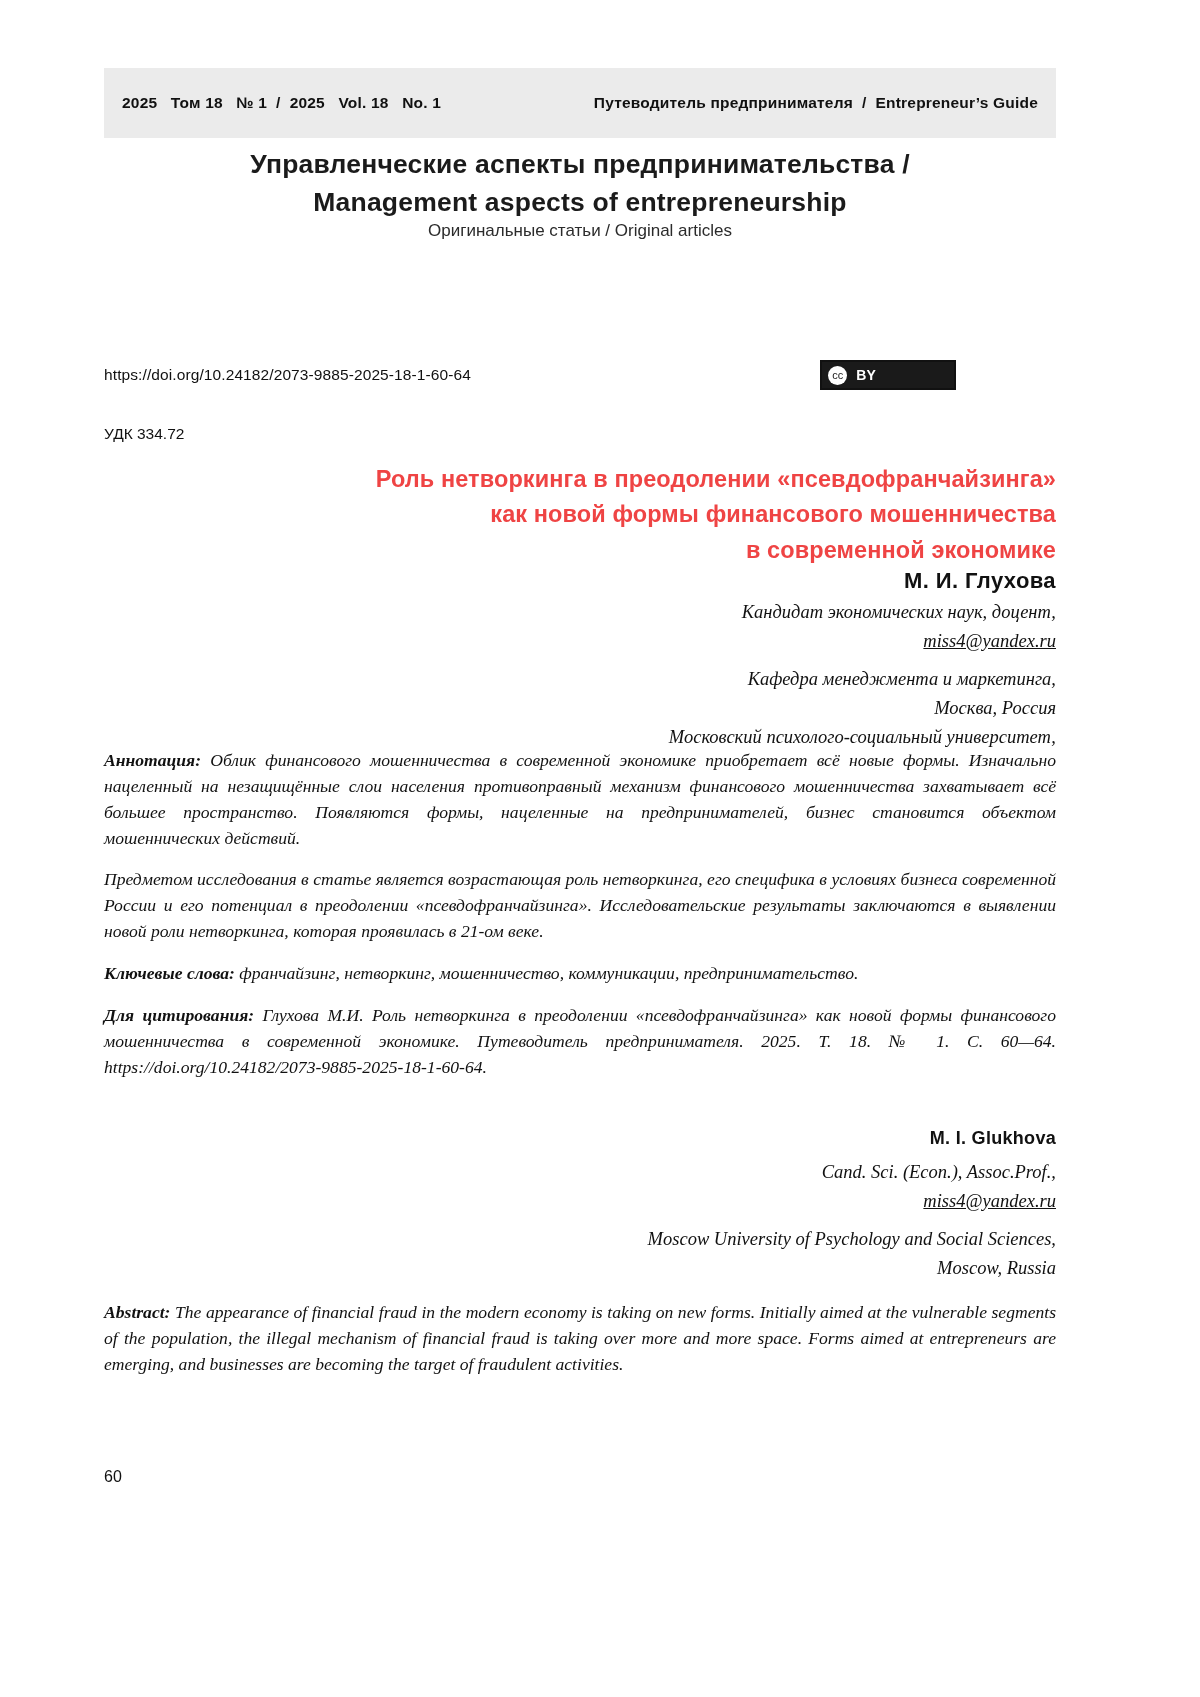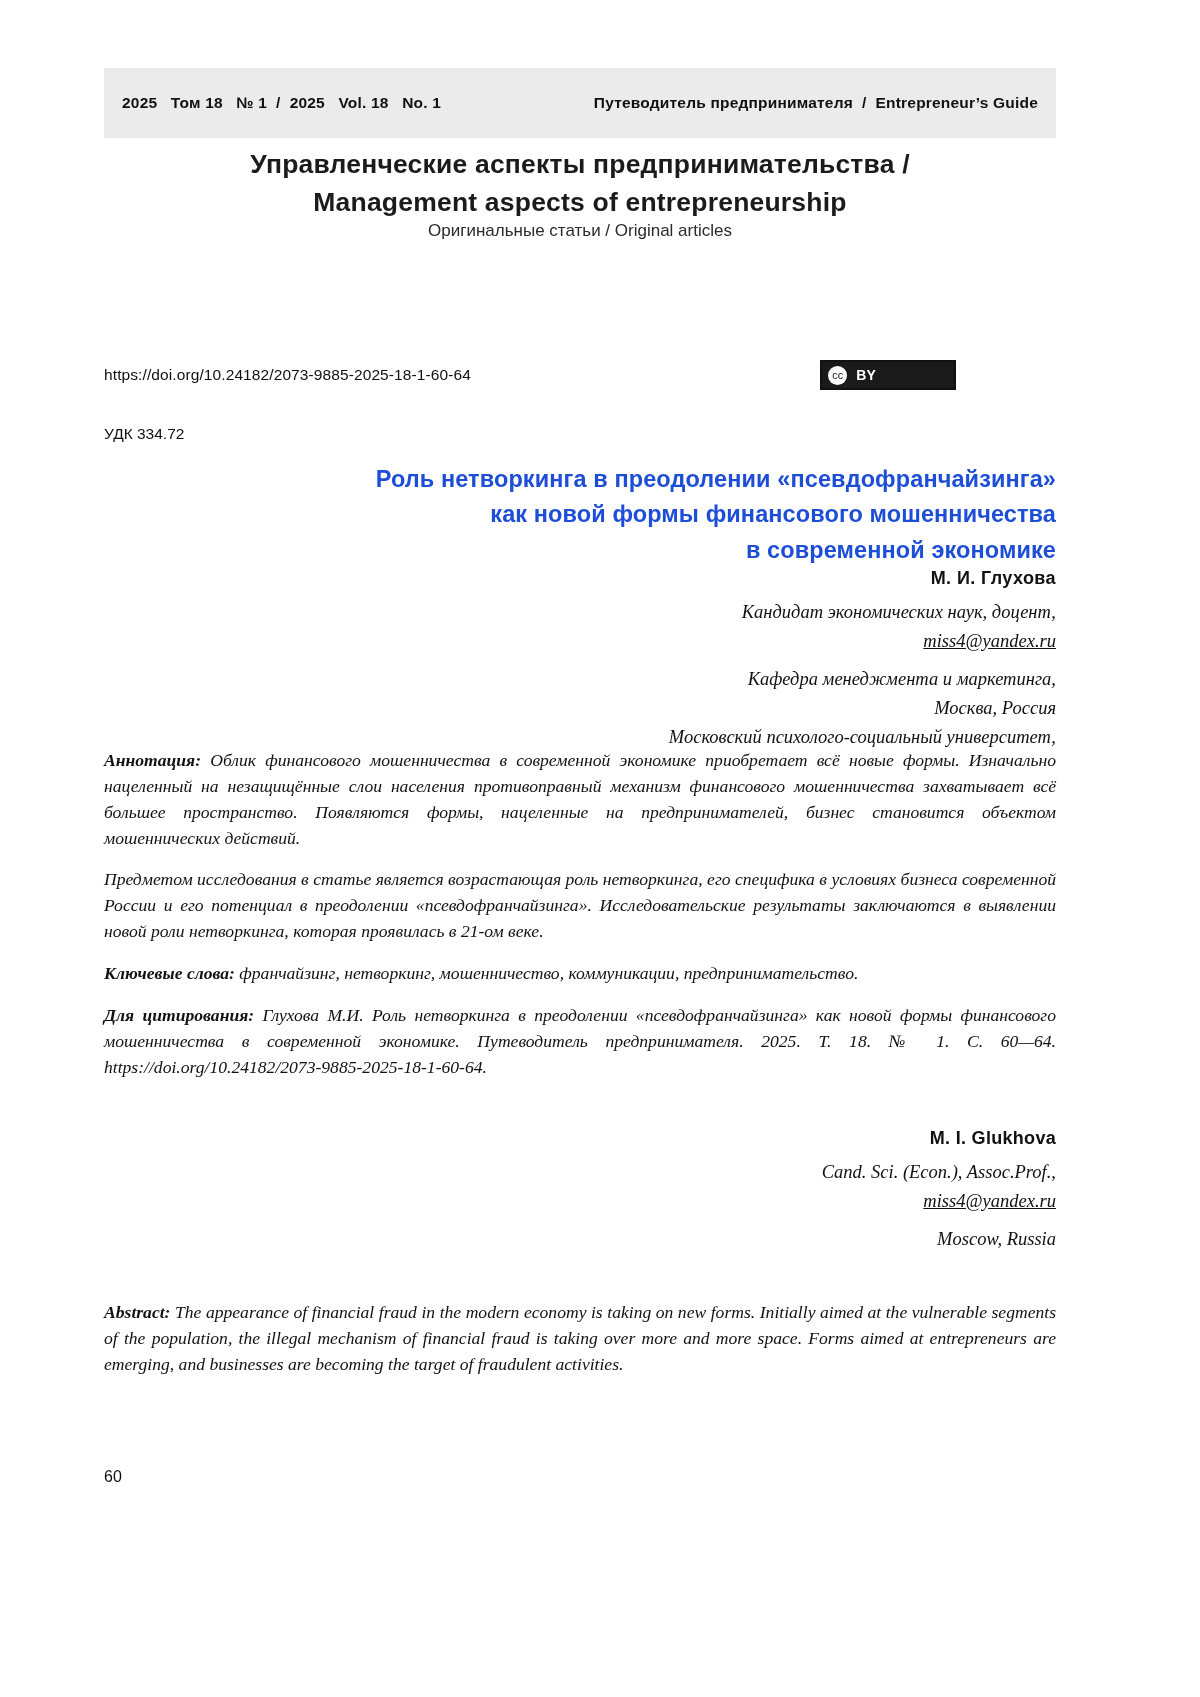--- a/index.html
+++ b/index.html
@@ -153,31 +153,31 @@
     position: absolute;
     top: 462px;
     left: 104px;
     width: 952px;
     text-align: right;
     font-family: "Liberation Sans", sans-serif;
     font-size: 23.5px;
     font-weight: bold;
     line-height: 1.5;
     letter-spacing: 0.1px;
-    color: #1d4ed8;
+    color: #ef4444;
   }
 
   .author-ru {
     position: absolute;
     top: 568px;
     left: 104px;
     width: 952px;
     text-align: right;
     font-family: "Liberation Sans", sans-serif;
-    font-size: 18px;
+    font-size: 22px;
     font-weight: bold;
     letter-spacing: 0.4px;
     color: #111;
   }
   .affil-ru {
     position: absolute;
     top: 598px;
     left: 104px;
     width: 952px;
     text-align: right;
@@ -328,20 +328,21 @@
     <p><span class="lbl">Для цитирования:</span><span> Глухова М.И. Роль нетворкинга в преодолении «псевдофранчайзинга» как новой формы финансового мошенничества в современной экономике. Путеводитель предпринимателя. 2025. Т. 18. № 1. С. 60—64. https://doi.org/10.24182/2073-9885-2025-18-1-60-64.</span></p>
   </div>
 
 
   <div class="author-en">M. I. Glukhova</div>
 
   <div class="affil-en">
     <div>Cand. Sci. (Econ.), Assoc.Prof.,</div>
     <div class="email">miss4@yandex.ru</div>
     <div class="affil-gap"></div>
+    <div>Moscow University of Psychology and Social Sciences,</div>
     <div>Moscow, Russia</div>
   </div>
 
   <div class="abs-en">
     <p><span class="lbl">Abstract:</span><span> The appearance of financial fraud in the modern economy is taking on new forms. Initially aimed at the vulnerable segments of the population, the illegal mechanism of financial fraud is taking over more and more space. Forms aimed at entrepreneurs are emerging, and businesses are becoming the target of fraudulent activities.</span></p>
   </div>
 
   <div class="page-number">60</div>
 
 </div>

